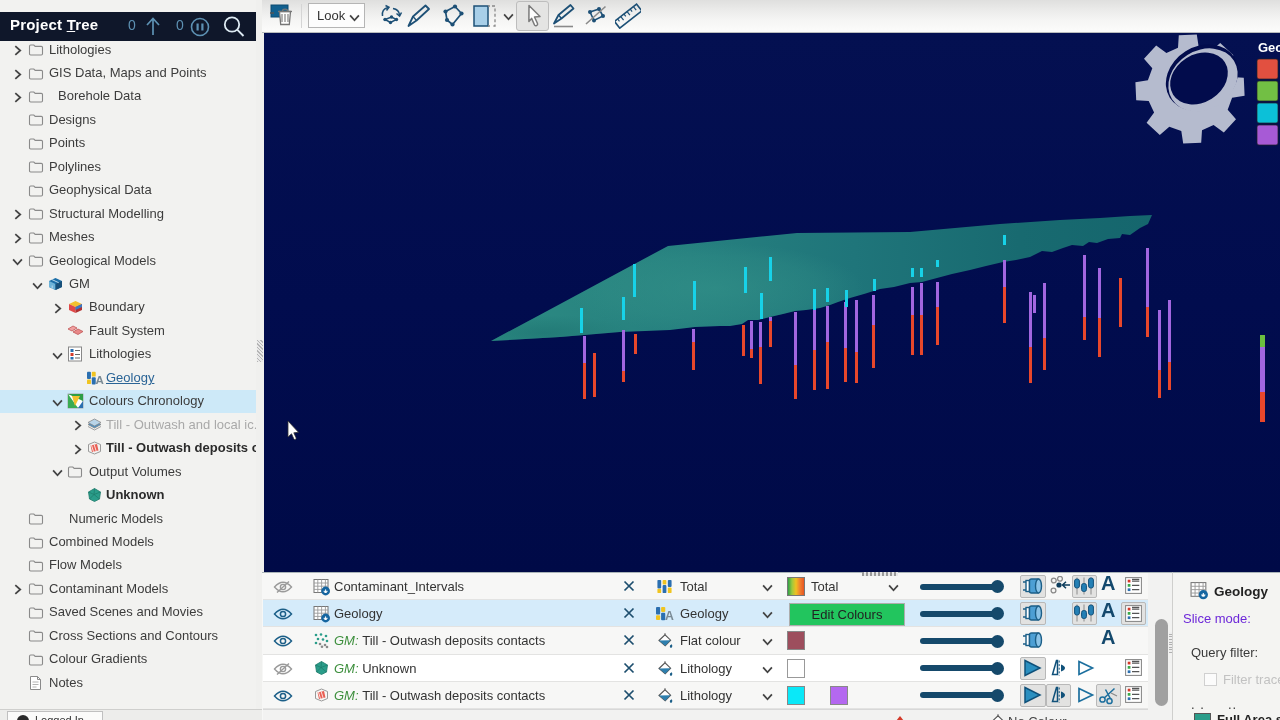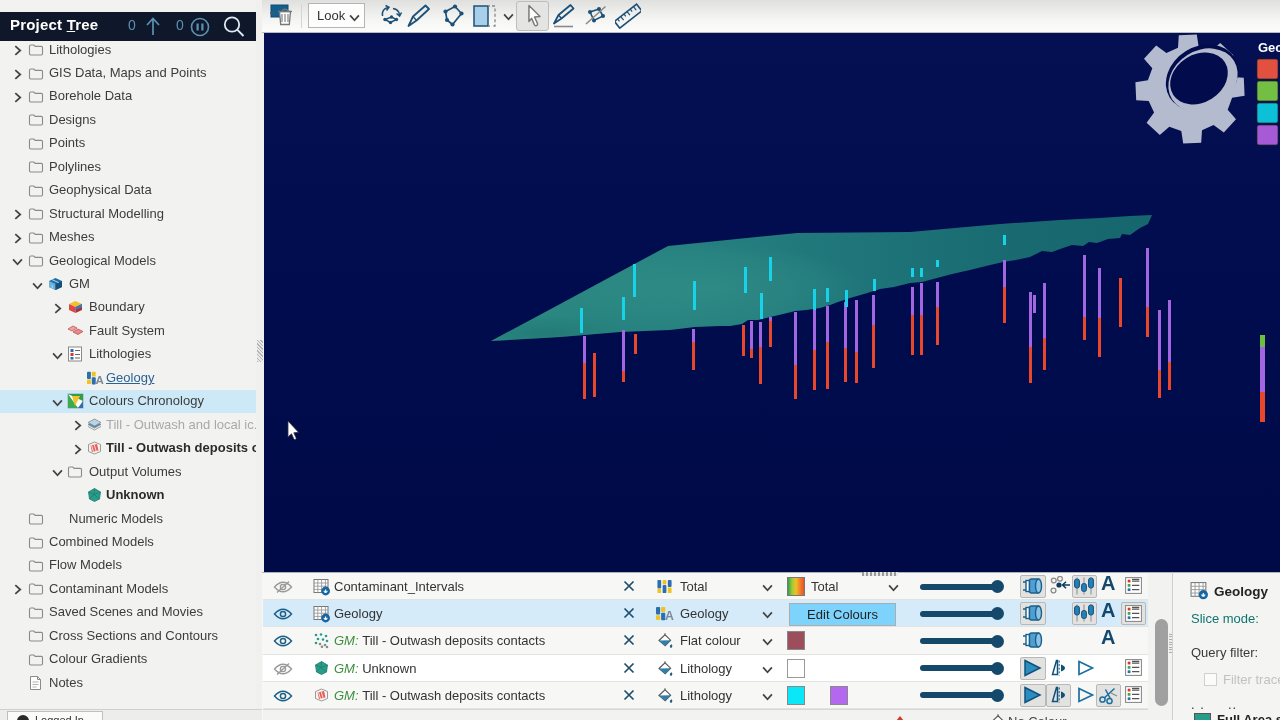--- a/index.html
+++ b/index.html
@@ -143,21 +143,21 @@
     </svg>
     <span class="lbl" style="left:49px;">GIS Data, Maps and Points</span>
   </div>
 <div class="trow" style="top:85.4px">
     <svg class="ic" style="left:12px;top:6.5px" width="11" height="11">
       <use href="#chevR"></use>
     </svg>
     <svg class="ic" style="left:28px;top:3.5px" width="16" height="16">
       <use href="#folder"></use>
     </svg>
-    <span class="lbl" style="left:49px;text-align:right;">Borehole Data</span>
+    <span class="lbl" style="left:58px;text-align:right;">Borehole Data</span>
   </div>
 <div class="trow" style="top:108.8px">
     <svg class="ic" style="left:28px;top:3.5px" width="16" height="16">
       <use href="#folder"></use>
     </svg>
     <span class="lbl" style="left:49px;">Designs</span>
   </div>
 <div class="trow" style="top:132.3px">
     <svg class="ic" style="left:28px;top:3.5px" width="16" height="16">
       <use href="#folder"></use>
@@ -663,21 +663,21 @@
     <span class="abs" style="left:417px;top:6px">Lithology</span>
     <svg class="ic" style="left:499px;top:9px" width="11" height="11">
       <use href="#chevD"></use>
     </svg>
   </div>
 <div class="abs" style="left:787px;top:577px;width:18px;height:19px;background:linear-gradient(90deg,#2fa148,#9ec93e,#f0c020,#f08030,#e85520);border:1px solid #777"></div>
 <span class="abs" style="left:811px;top:579px;font-size:13px;color:#333">Total</span>
 <svg class="abs" style="left:888px;top:582px" width="11" height="11">
     <use href="#chevD"></use>
   </svg>
-<div class="abs" style="left:789px;top:603px;width:107px;height:23px;background:#7dd3fc;border:1px solid #adadad;text-align:center;font-size:13px;color:#222;line-height:21px">Edit Colours</div>
+<div class="abs" style="left:789px;top:603px;width:116px;height:23px;background:#22c55e;border:1px solid #adadad;text-align:center;font-size:13px;color:#222;line-height:21px">Edit Colours</div>
 <div class="abs" style="left:787px;top:631px;width:18px;height:19px;background:#9d4e5d;border:1px solid #888"></div>
 <div class="abs" style="left:787px;top:659px;width:18px;height:19px;background:#fff;border:1px solid #999"></div>
 <div class="abs" style="left:787px;top:686px;width:18px;height:19px;background:#0ae8f8;border:1px solid #888"></div>
 <div class="abs" style="left:830px;top:686px;width:18px;height:19px;background:#b468f0;border:1px solid #888"></div>
 <div class="abs" style="left:920px;top:583.6px;width:78px;height:6px;border-radius:3px;background:#15496b"></div>
 <div class="abs" style="left:991px;top:580.1px;width:13px;height:13px;border-radius:7px;background:#15496b"></div>
 <div class="abs" style="left:920px;top:610.8px;width:78px;height:6px;border-radius:3px;background:#15496b"></div>
 <div class="abs" style="left:991px;top:607.3px;width:13px;height:13px;border-radius:7px;background:#15496b"></div>
 <div class="abs" style="left:920px;top:638.0px;width:78px;height:6px;border-radius:3px;background:#15496b"></div>
 <div class="abs" style="left:991px;top:634.5px;width:13px;height:13px;border-radius:7px;background:#15496b"></div>
@@ -759,20 +759,20 @@
 <span class="abs" style="left:745px;top:4px;font-size:13px;color:#444">No Colour</span>
 </div>
 <div class="abs" style="left:1148px;top:573px;width:24px;height:147px;background:#f2f2f1"></div>
 <div class="abs" style="left:1155px;top:619px;width:13px;height:87px;background:#a0a0a0;border-radius:7px"></div>
 <div class="abs" style="left:1169px;top:632px;width:5px;height:21px;background:repeating-linear-gradient(0deg,#b0b0b0 0 1px,#eee 1px 2.6px)"></div>
 <div class="abs" style="left:1172px;top:572px;width:108px;height:148px;background:#f4f4f2;border-left:1px solid #cfcfcd;border-top:1px solid #aab4b8;overflow:hidden">
 <svg class="ic" style="left:17px;top:8px" width="19" height="19" viewBox="0 0 18 18">
       <use href="#gridt"></use>
     </svg>
 <span class="abs" style="left:41px;top:11px;font-size:13.5px;font-weight:bold;color:#222">Geology</span>
-<span class="abs" style="left:18px;top:38px;font-size:13px;color:#0f766e">Slice mode:</span>
+<span class="abs" style="left:10px;top:38px;font-size:13px;color:#6d28d9">Slice mode:</span>
 <span class="abs" style="left:18px;top:72px;font-size:13px;color:#3a3a3a">Query filter:</span>
 <div class="abs" style="left:31px;top:100px;width:13px;height:13px;background:#fbfbfb;border:1px solid #d0d0d0"></div>
 <span class="abs" style="left:50px;top:99px;font-size:13px;color:#c2c2c2;white-space:nowrap">Filter trace</span>
 <span class="abs" style="left:18px;top:124px;font-size:13px;color:#3a3a3a;letter-spacing:1px">. .&nbsp;&nbsp;&nbsp;&nbsp; ..</span>
 <div class="abs" style="left:21px;top:140px;width:17px;height:10px;background:#2a9d8a;border:1px solid #555"></div>
 <span class="abs" style="left:44px;top:139px;font-size:13px;font-weight:bold;color:#222;white-space:nowrap">Full Area selectio</span>
 </div>
 <div class="abs" style="left:862px;top:572px;width:36px;height:4px;background:repeating-linear-gradient(90deg,#9a9a9a 0 2px,#e8e8e8 2px 4px)"></div>
 </body></html>

